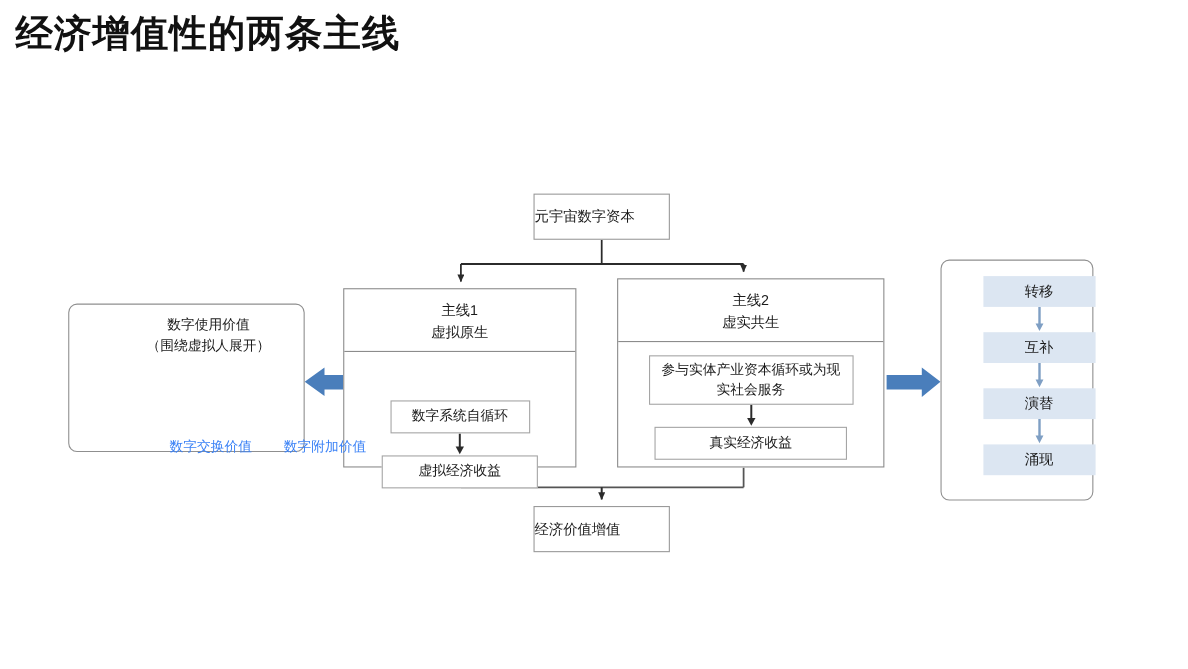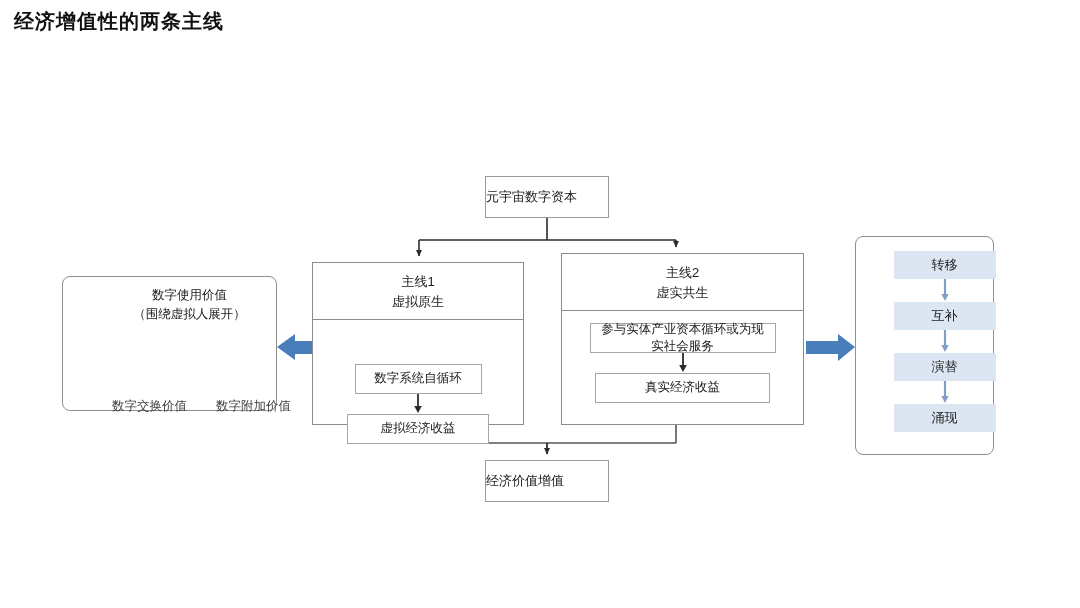--- a/index.html
+++ b/index.html
@@ -14,21 +14,21 @@
     overflow: hidden;
     font-family: "Liberation Sans", "DejaVu Sans", sans-serif;
     color: #1a1a1a;
   }
 
   
   #page-title {
     position: absolute;
     left: 14px;
     top: 8px;
-    font-size: 20px;
+    font-size: 34px;
     font-weight: bold;
     letter-spacing: 1px;
     color: #111111;
     white-space: nowrap;
   }
 
   
   .plain-box {
     position: absolute;
     box-sizing: border-box;
@@ -83,21 +83,21 @@
     text-align: center;
     font-size: 12.5px;
     line-height: 1.4;
     padding: 6px 10px;
     display: flex;
     align-items: center;
     justify-content: center;
   }
   #ml1-inner-1 { width: 127px; height: 30px; margin-top: 32px; }
   #ml1-inner-2 { width: 142px; height: 30px; }
-  #ml2-inner-1 { width: 186px; height: 30px; }
+  #ml2-inner-1 { width: 186px; height: 45px; }
   #ml2-inner-2 { width: 175px; height: 30px; }
 
   
   .mini-arrow {
     width: 10px;
     display: flex;
     justify-content: center;
   }
   #ml1-mini { height: 20px; }
   #ml2-mini { height: 20px; }
@@ -124,22 +124,23 @@
   #card-left .card-heading span { display: block; }
 
   .triangle-wrap {
     position: relative;
     width: 215px;
     height: 96px;
   }
   .tri-label {
     position: absolute;
     font-size: 12.5px;
-    color: #404040;
+    color: #3b82f6;
     white-space: nowrap;
+    margin-left: 42px;
   }
   #tri-label-left  { left: 9px;   top: 74px; }
   #tri-label-right { left: 113px; top: 74px; }
 
   
   #card-right .stack {
     padding: 14px 0 0;
     display: flex;
     flex-direction: column;
     align-items: center;

